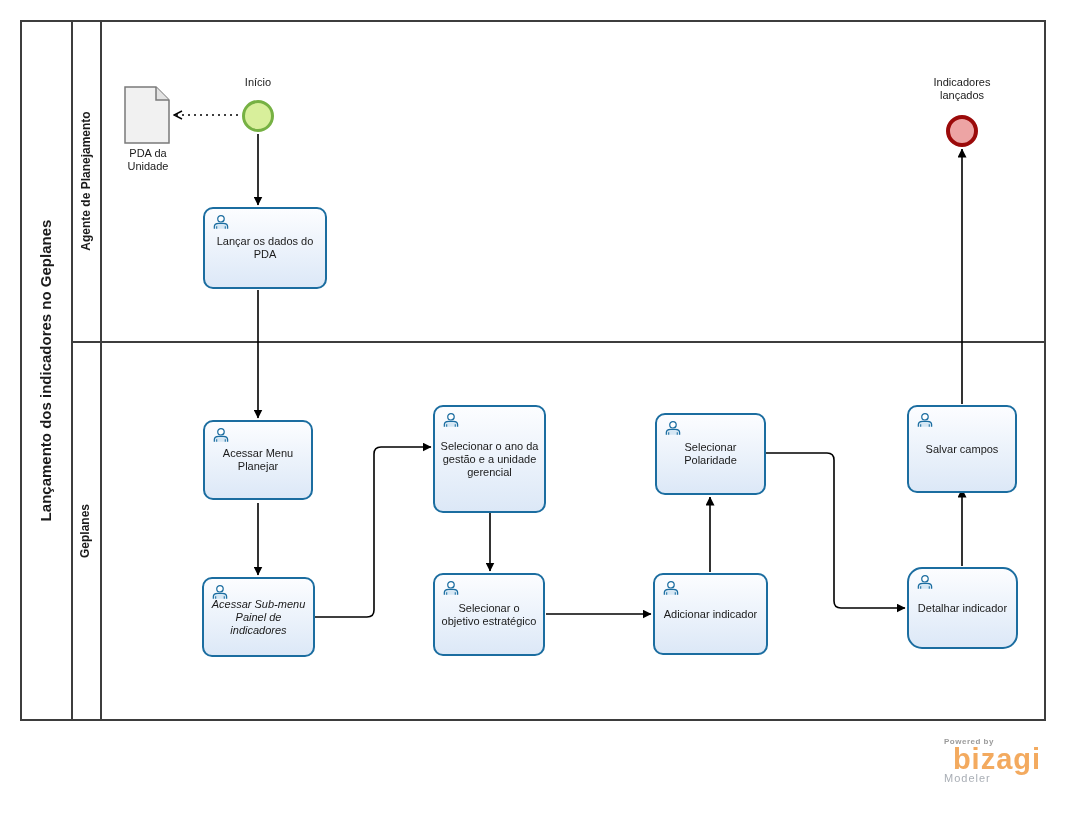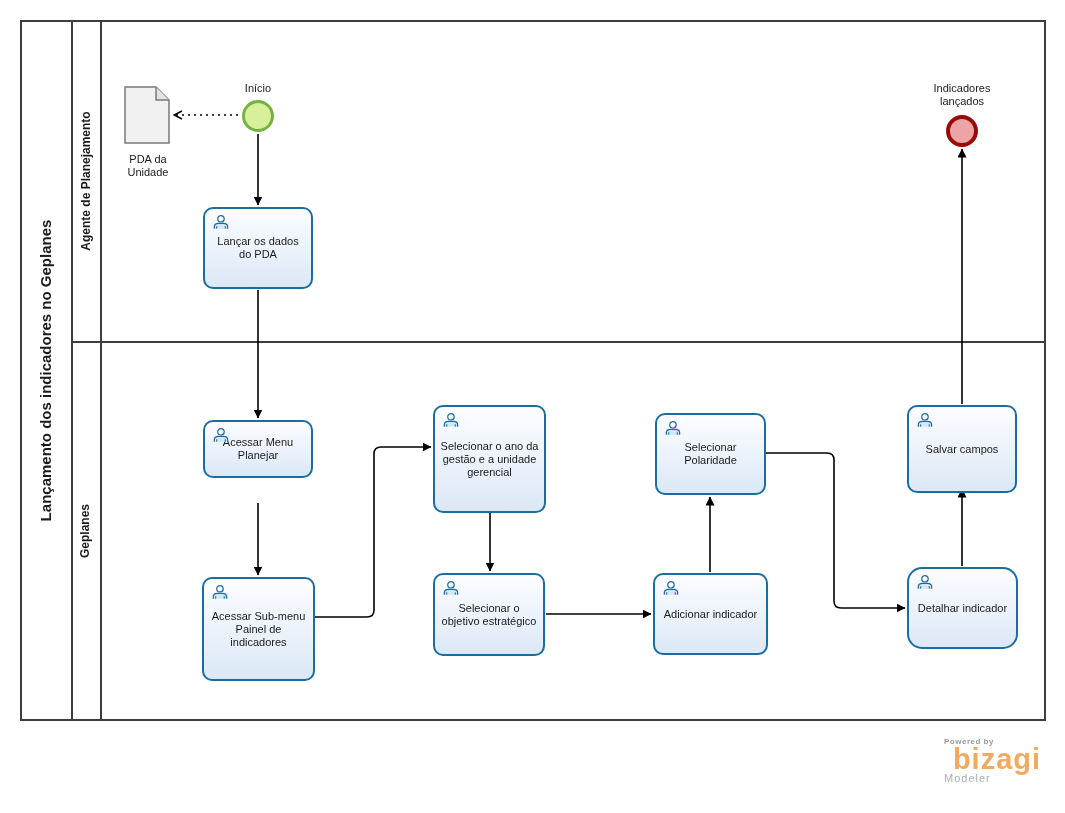--- a/index.html
+++ b/index.html
@@ -20,21 +20,21 @@
         background:linear-gradient(180deg,var(--task_fill_top,#fcfdff) 0%,var(--task_fill_bottom,#dce8f7) 100%);
         display:flex;align-items:center;justify-content:center;text-align:center;
         font-size:11px;line-height:13px;padding:4px 5px;}
   .task .ticon{position:absolute;left:6px;top:5px;width:19px;height:16px;}
 
   
   .event{position:absolute;width:32px;height:32px;border-radius:50%;box-sizing:border-box;}
   .start-event{border:3px solid var(--start_border,#76b143);background:var(--start_fill,#d8ef9b);}
   .end-event{border:4px solid var(--end_border,#9b0a0a);background:var(--end_fill,#eda4a4);}
 
-  .node-label{position:absolute;font-size:11px;line-height:13px;text-align:center;margin-top:6px;}
+  .node-label{position:absolute;font-size:11px;line-height:13px;text-align:center;}
 
   .flows{position:absolute;left:0;top:0;width:1065px;height:813px;pointer-events:none;}
 
   
   .brand{position:absolute;left:944px;top:737px;width:106px;}
   .brand .pb{font-size:8px;font-weight:bold;color:#9b9b9b;padding-right:4px;letter-spacing:.5px;}
   .brand .logo{font-size:29px;font-weight:bold;color:var(--logo_orange,#f3aa5f);letter-spacing:1px;line-height:26px;text-align:center;}
   .brand .product{font-size:11px;color:#a9aeb5;letter-spacing:1px;line-height:12px;}
 </style>
 </head>
@@ -86,41 +86,41 @@
     <path d="M32,1 L32,14 L45,14" fill="#e3e3e3" stroke="#7a7a7a" stroke-width="1.5"></path>
   </svg>
   <div class="node-label" style="left:112px;top:147px;width:72px;">PDA da Unidade</div>
 
   <div class="node-label" style="left:226px;top:76px;width:64px;">Início</div>
   <div class="event start-event" style="left:242px;top:100px;"></div>
 
   <div class="node-label" style="left:912px;top:76px;width:100px;">Indicadores lançados</div>
   <div class="event end-event" style="left:946px;top:115px;"></div>
 
-  <div class="task" style="left:203px;top:207px;width:110px;height:82px;">
+  <div class="task" style="left:203px;top:207px;width:124px;height:82px;">
     <svg class="ticon" viewBox="0 0 20 16">
       <path d="M3.5,15.2 V12.8 Q3.5,9.7 8,9.4 Q10.5,9.3 13,9.4 Q17.5,9.7 17.5,12.8 V15.2" fill="#d6e7f4" stroke="#1b6da0" stroke-width="1.3"></path>
       <line x1="6" y1="12.4" x2="6" y2="15.2" stroke="#1b6da0" stroke-width="1.1"></line>
       <line x1="15" y1="12.4" x2="15" y2="15.2" stroke="#1b6da0" stroke-width="1.1"></line>
       <circle cx="10.5" cy="4.6" r="3.4" fill="#ffffff" stroke="#1b6da0" stroke-width="1.3"></circle>
     </svg>
     <span>Lançar os dados do PDA</span>
   </div>
 
-  <div class="task" style="left:203px;top:420px;width:110px;height:58px;">
+  <div class="task" style="left:203px;top:420px;width:110px;height:80px;">
     <svg class="ticon" viewBox="0 0 20 16">
       <path d="M3.5,15.2 V12.8 Q3.5,9.7 8,9.4 Q10.5,9.3 13,9.4 Q17.5,9.7 17.5,12.8 V15.2" fill="#d6e7f4" stroke="#1b6da0" stroke-width="1.3"></path>
       <line x1="6" y1="12.4" x2="6" y2="15.2" stroke="#1b6da0" stroke-width="1.1"></line>
       <line x1="15" y1="12.4" x2="15" y2="15.2" stroke="#1b6da0" stroke-width="1.1"></line>
       <circle cx="10.5" cy="4.6" r="3.4" fill="#ffffff" stroke="#1b6da0" stroke-width="1.3"></circle>
     </svg>
     <span>Acessar Menu Planejar</span>
   </div>
 
-  <div class="task" style="left:202px;top:577px;width:113px;height:104px;">
+  <div class="task" style="left:202px;top:577px;width:113px;height:80px;font-style:italic;">
     <svg class="ticon" viewBox="0 0 20 16">
       <path d="M3.5,15.2 V12.8 Q3.5,9.7 8,9.4 Q10.5,9.3 13,9.4 Q17.5,9.7 17.5,12.8 V15.2" fill="#d6e7f4" stroke="#1b6da0" stroke-width="1.3"></path>
       <line x1="6" y1="12.4" x2="6" y2="15.2" stroke="#1b6da0" stroke-width="1.1"></line>
       <line x1="15" y1="12.4" x2="15" y2="15.2" stroke="#1b6da0" stroke-width="1.1"></line>
       <circle cx="10.5" cy="4.6" r="3.4" fill="#ffffff" stroke="#1b6da0" stroke-width="1.3"></circle>
     </svg>
     <span>Acessar Sub-menu Painel de indicadores</span>
   </div>
 
   <div class="task" style="left:433px;top:405px;width:113px;height:108px;">

